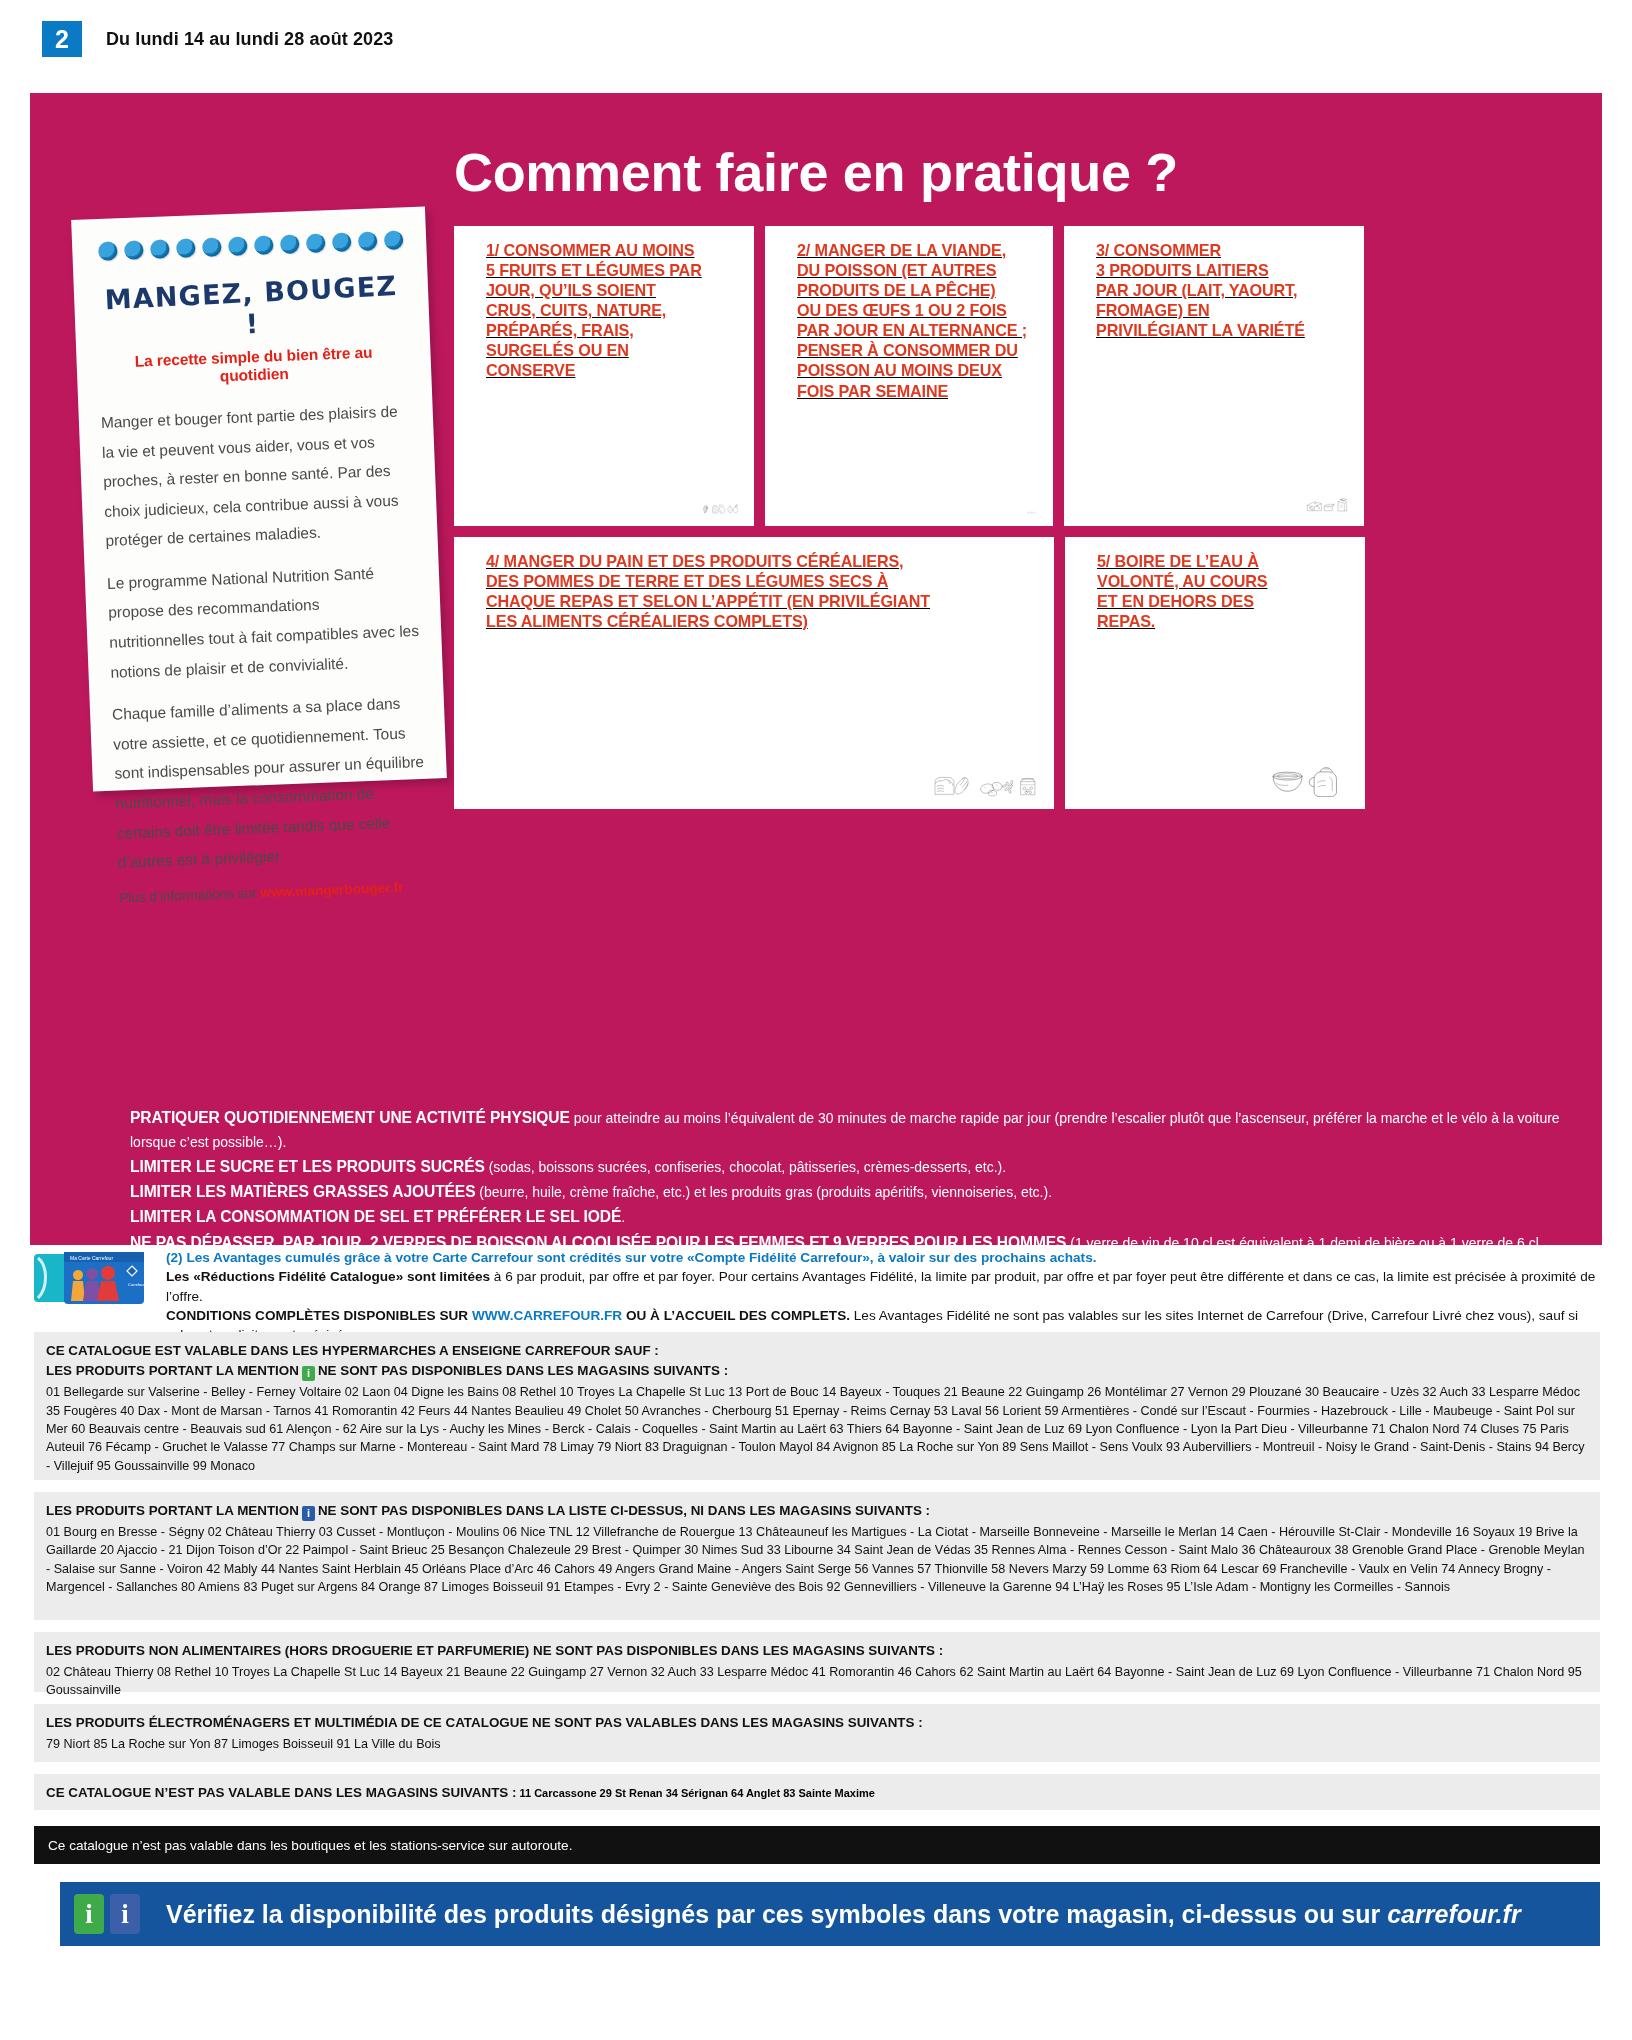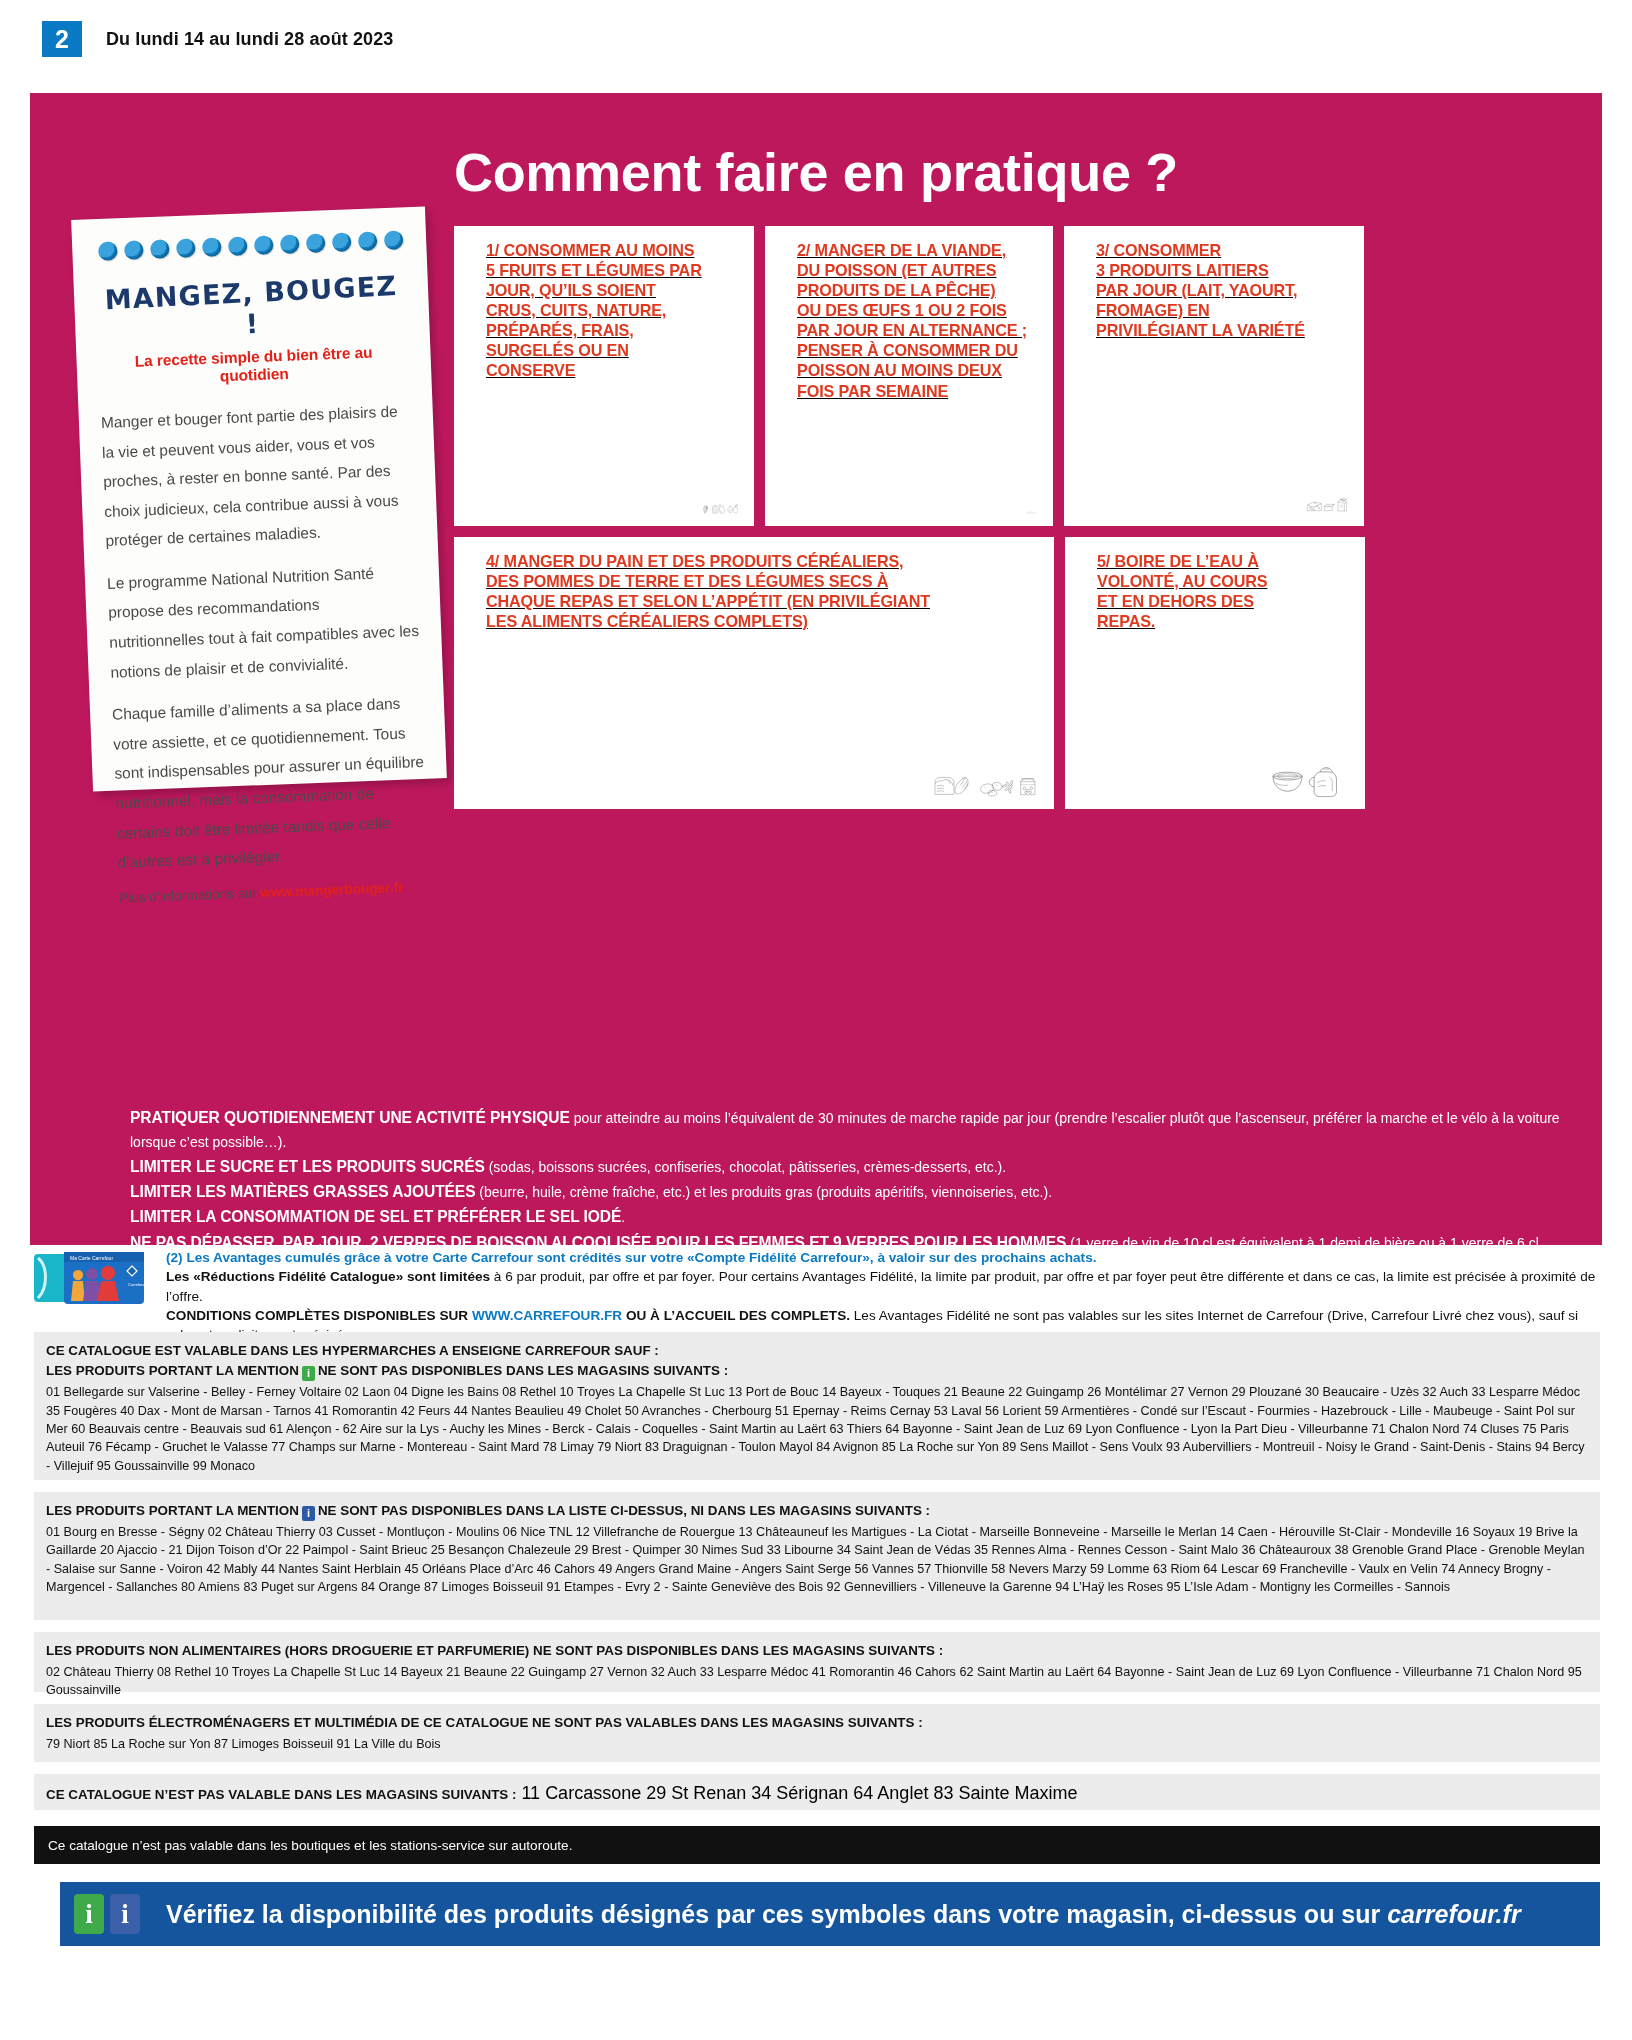--- a/index.html
+++ b/index.html
@@ -87,21 +87,21 @@
             line-height: 15px; vertical-align: -2px; margin: 0 3px; }
   .icon-green { background: #3faa4a; }
   .icon-blue  { background: #2a5aa8; }
 
   .sbA { top: 1332px; height: 148px; }
   .sbB { top: 1492px; height: 128px; }
   .sbC { top: 1632px; height: 60px; }
   .sbD { top: 1704px; height: 58px; }
   .sbE { top: 1774px; height: 36px; }
   .sbE .sb-head { display: inline; }
-  .sbE .sb-inline { font-size: 18px; font-weight: normal; text-align: right; }
+  .sbE .sb-inline { font-size: 11px; font-weight: bold; text-align: right; }
 
   
   .black-bar { position: absolute; left: 34px; top: 1826px; width: 1566px; height: 38px;
                background: #111; color: #fff; display: flex; align-items: center;
                padding-left: 14px; font-size: 13.6px; }
 
   
   .bottom-banner { position: absolute; left: 60px; top: 1882px; width: 1540px; height: 64px;
                    background: #14559e; display: flex; align-items: center; }
   .bb-icons { display: flex; gap: 6px; margin-left: 14px; }

